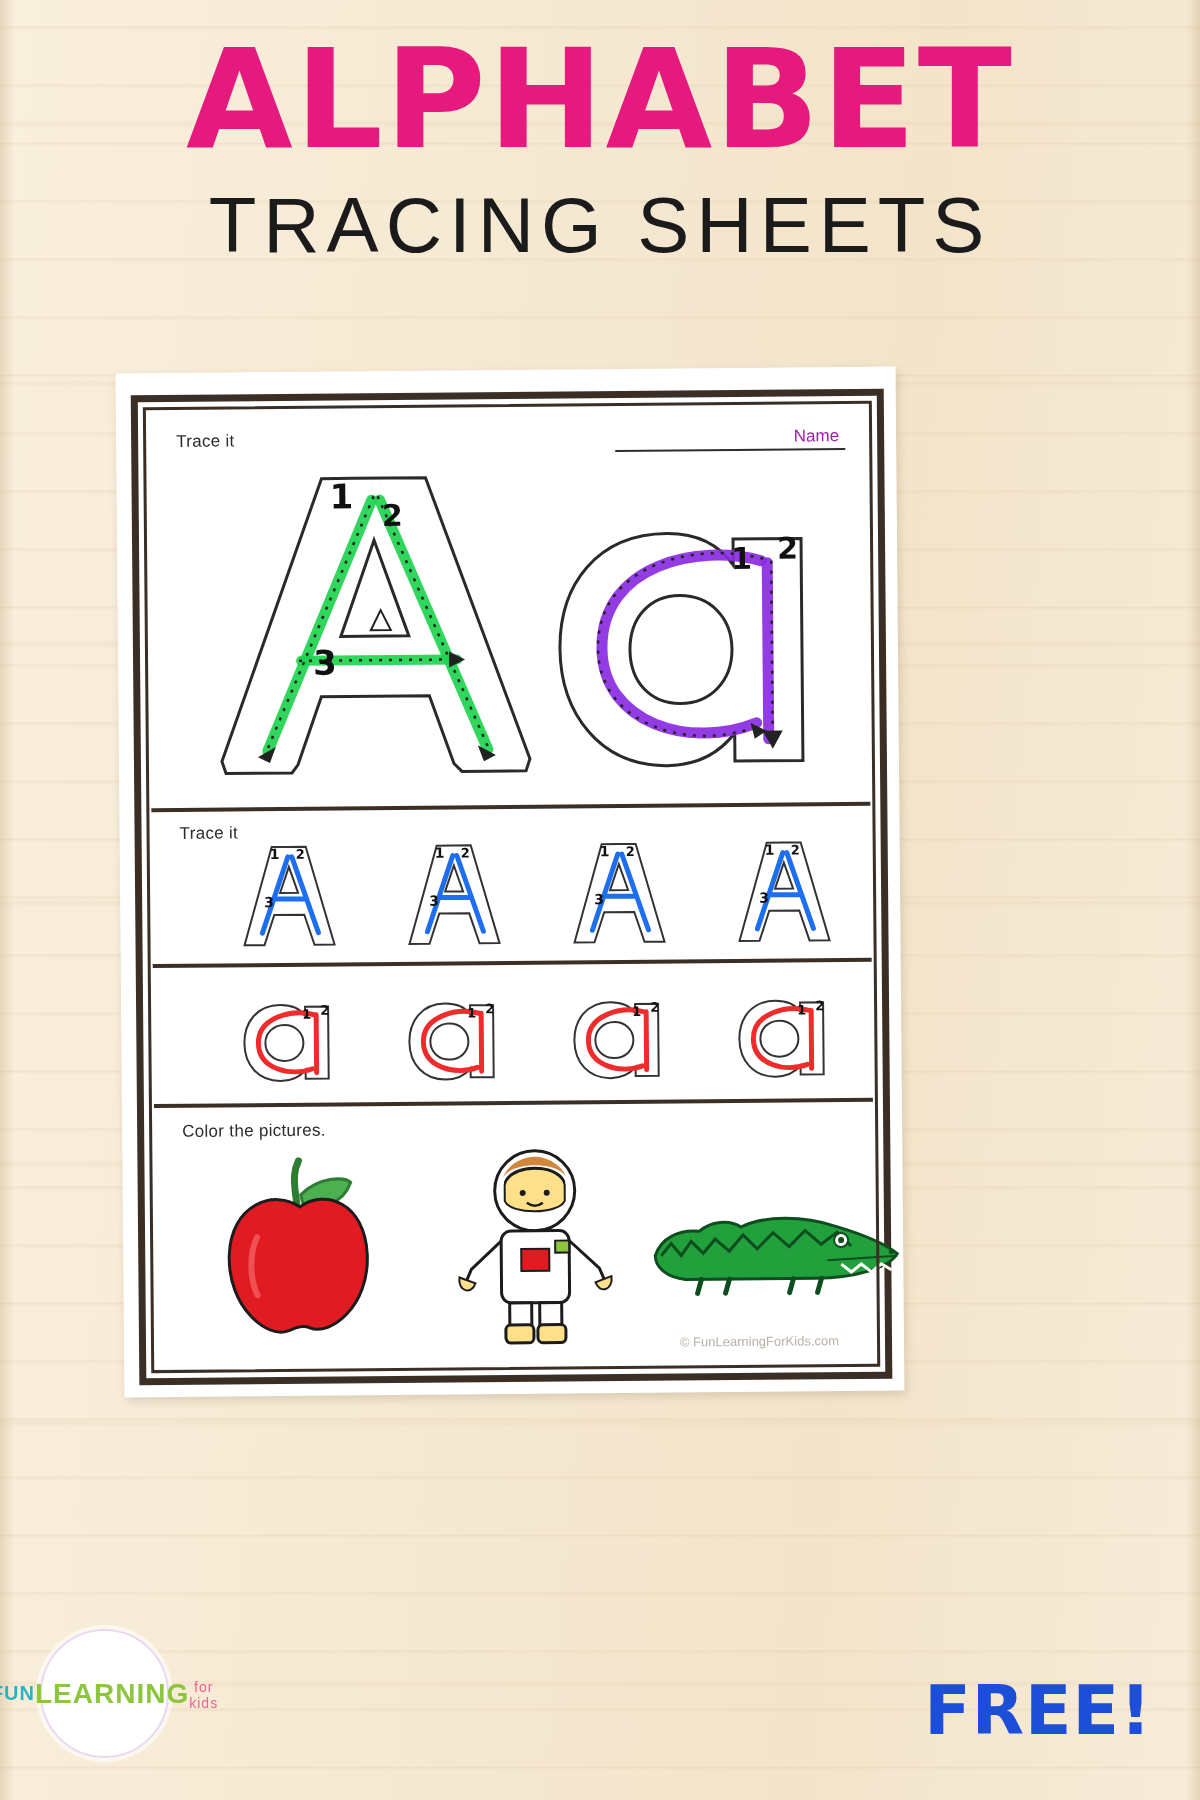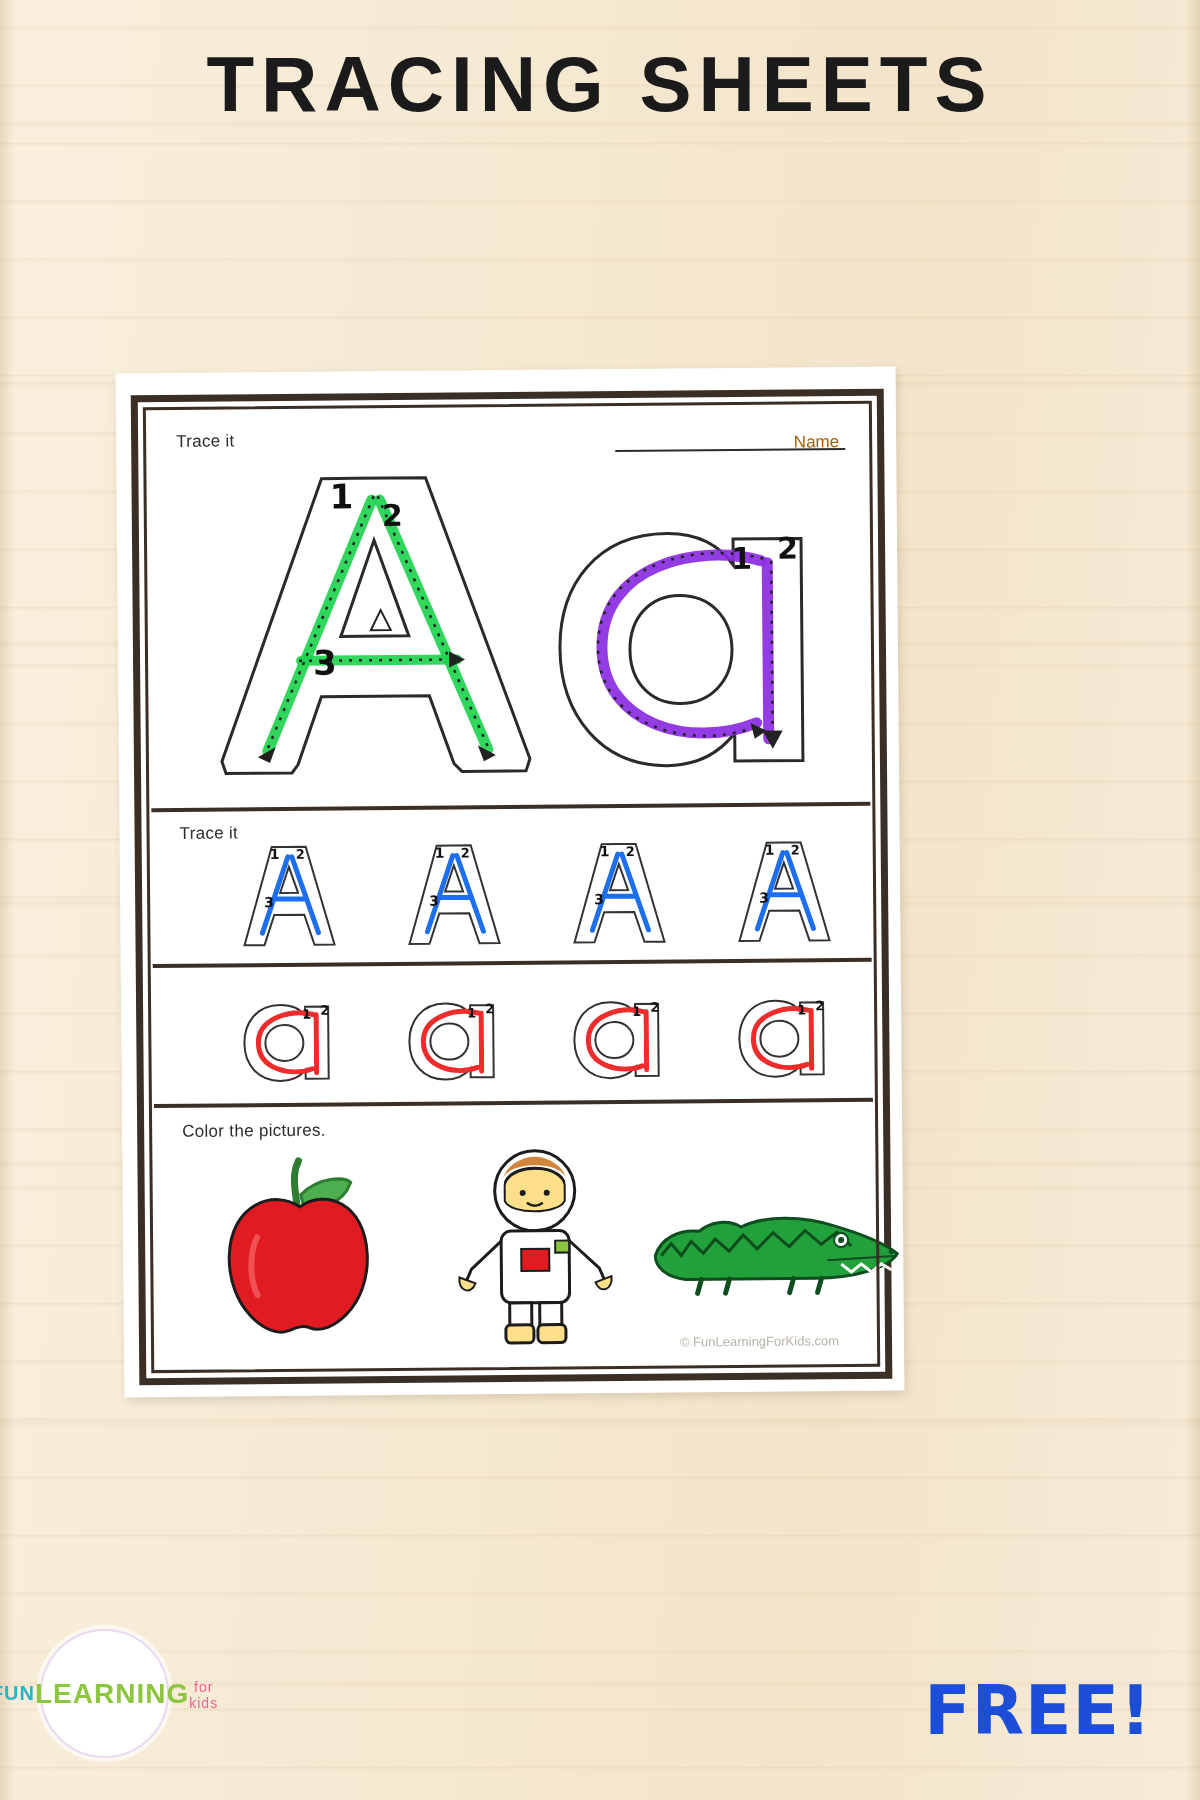--- a/index.html
+++ b/index.html
@@ -54,21 +54,21 @@
     font-family: "DejaVu Sans", sans-serif;
     font-weight: bold;
     font-size: 138px;
     line-height: 1.02;
     letter-spacing: 2px;
     color: #e6197f;
     margin: 0;
   }
   .title-sub {
     font-family: "Liberation Sans", sans-serif;
-    font-weight: 700;
+    font-weight: 400;
     font-size: 78px;
     line-height: 1.1;
     letter-spacing: 7px;
     color: #1b1b1b;
     margin: 12px 0 0 0;
   }
 
   
   .sheet-photo {
     position: absolute;
@@ -106,23 +106,23 @@
   .row-label {
     position: absolute;
     font-family: "Liberation Sans", sans-serif;
     font-size: 17px;
     color: #2c2c2c;
     letter-spacing: .3px;
   }
   .name-label {
     position: absolute;
     right: 28px;
-    top: 26px;
+    top: 20px;
     font-size: 17px;
-    color: #a16207;
+    color: #a21caf;
   }
   .name-line {
     position: absolute;
     right: 22px;
     top: 42px;
     width: 230px;
     border-bottom: 2px solid #2c2c2c;
   }
 
   
@@ -170,20 +170,21 @@
   }
 </style>
 </head>
 <body>
 
 <div class="bg"></div>
 <div class="wood-edge"></div>
 <div class="wood-edge right"></div>
 
 <div class="title-wrap">
+  <div class="title-main">ALPHABET</div>
   <div class="title-sub">TRACING SHEETS</div>
 </div>
 
 <div class="sheet-photo">
   <div class="sheet-inner">
 
     <div class="row" style="top:10px; height:400px;">
       <div class="row-label" style="left:28px; top:20px;">Trace it</div>
       <div class="name-label">Name</div>
       <div class="name-line"></div>

